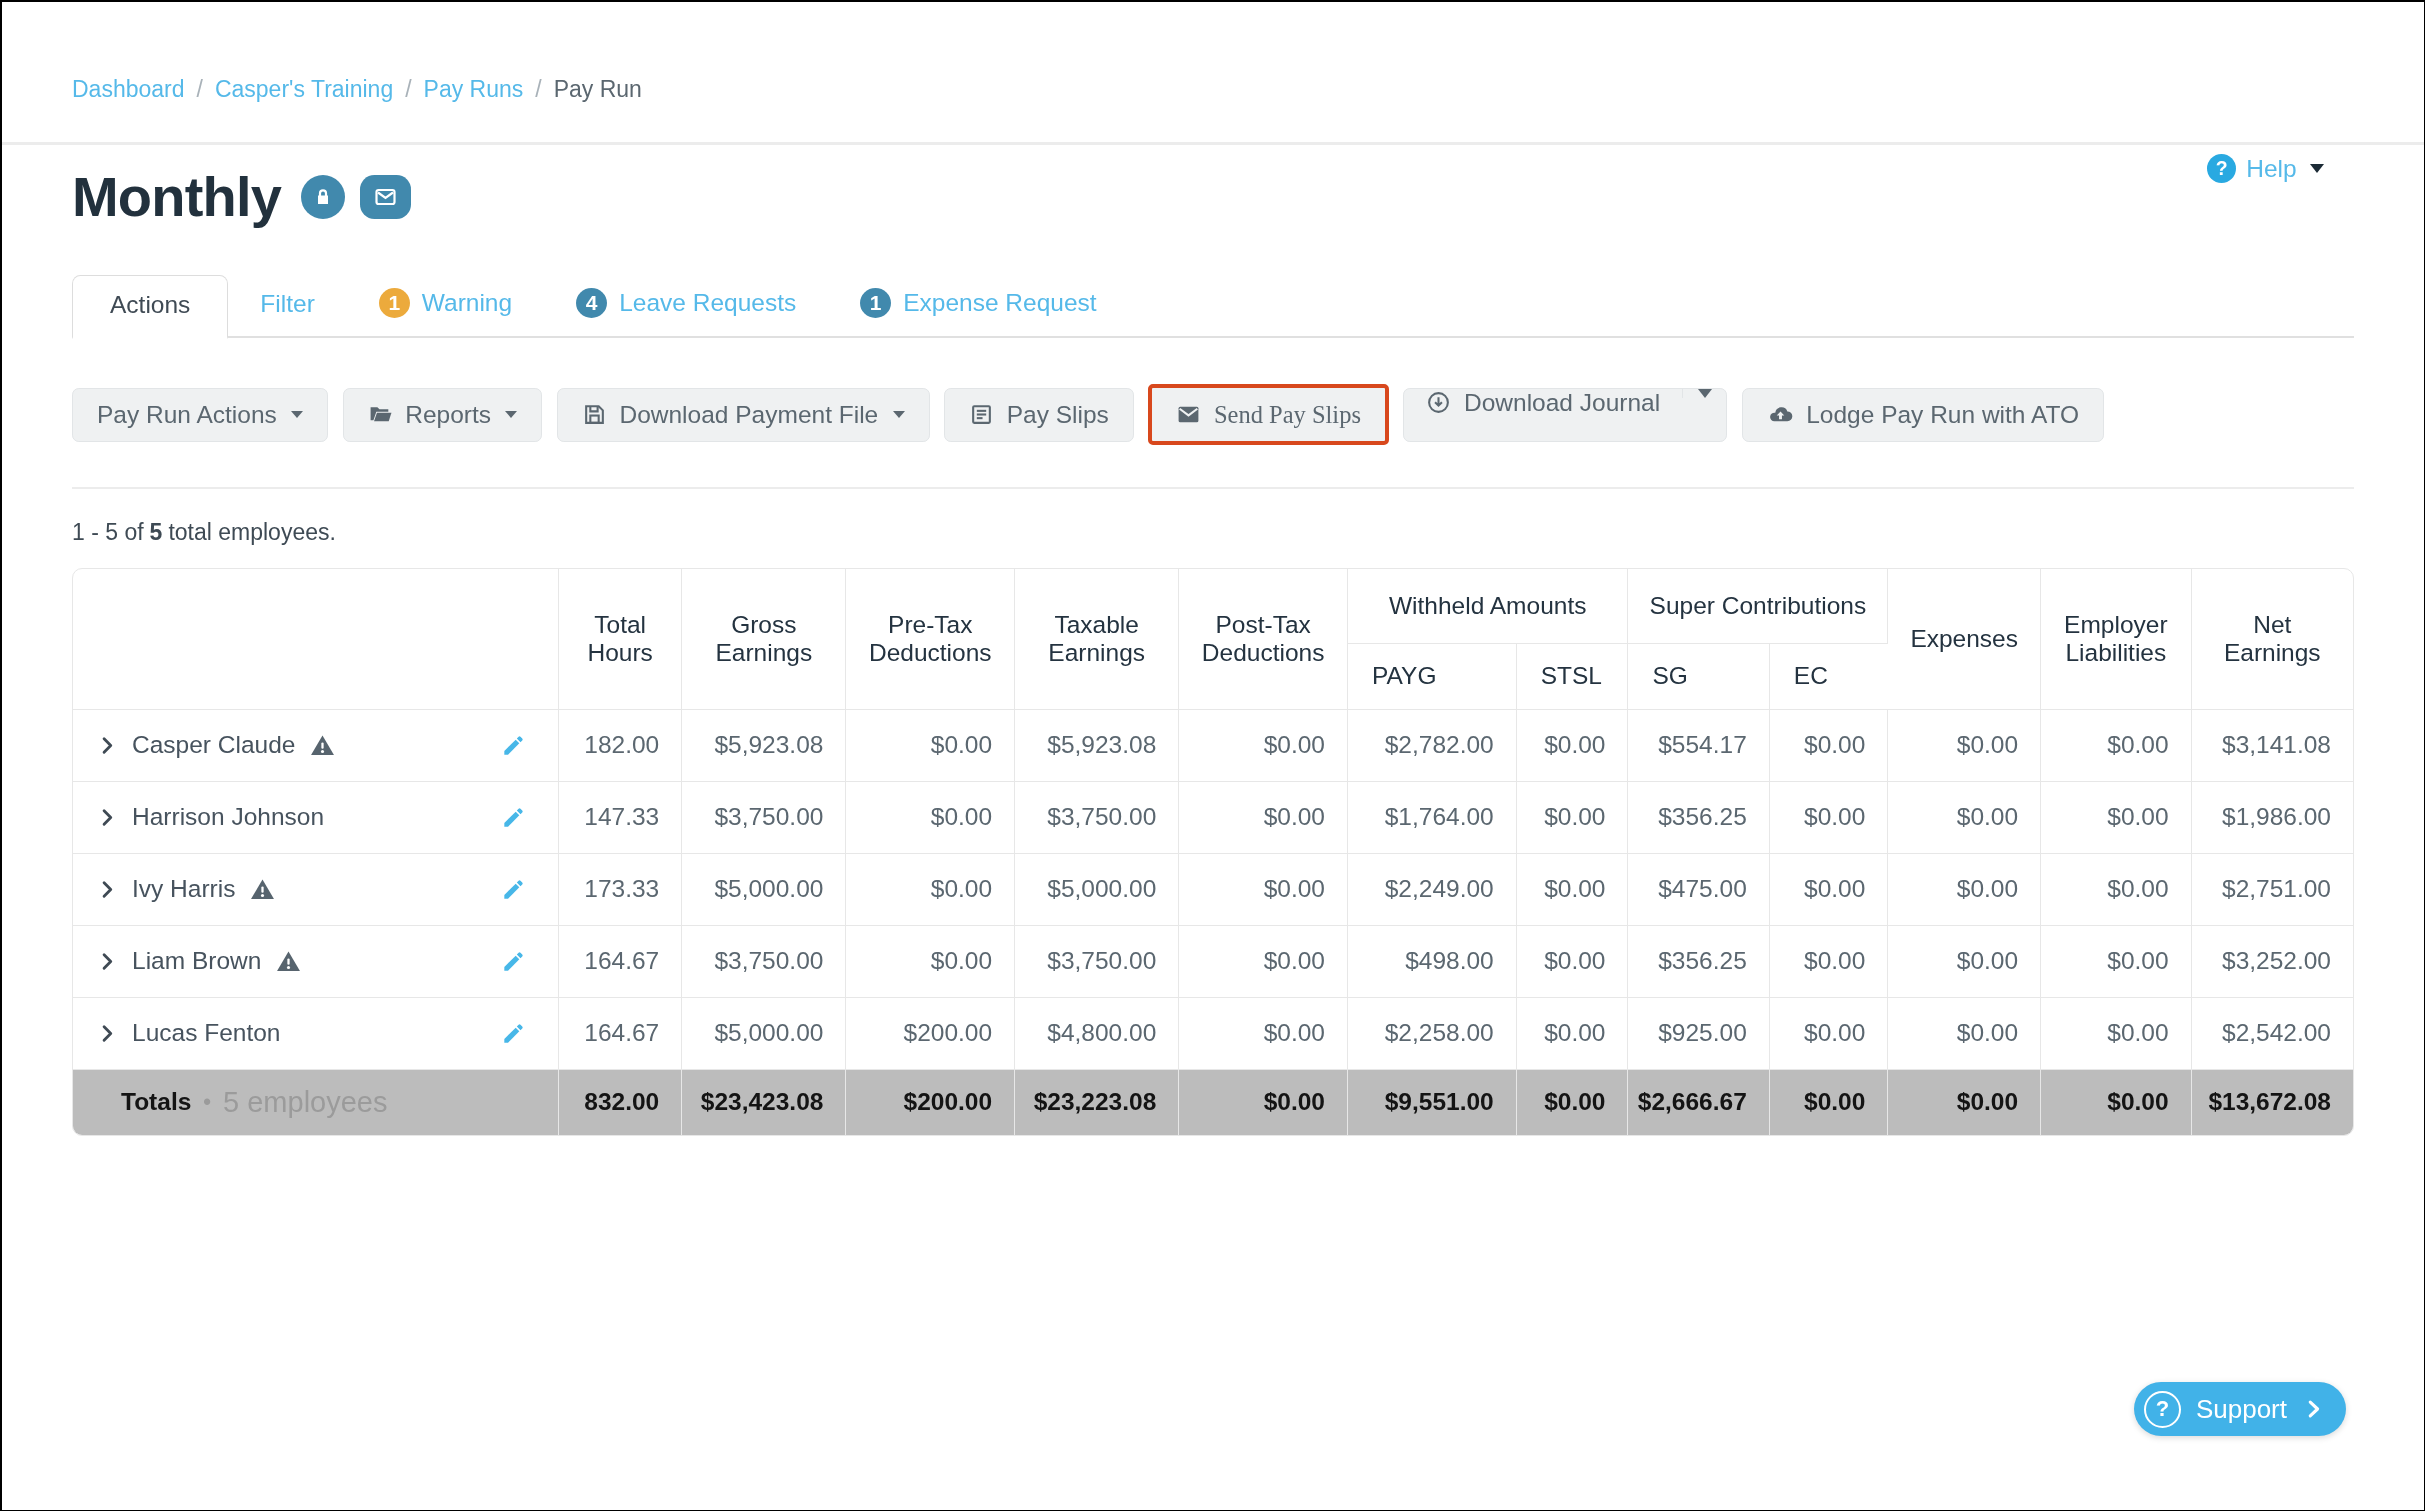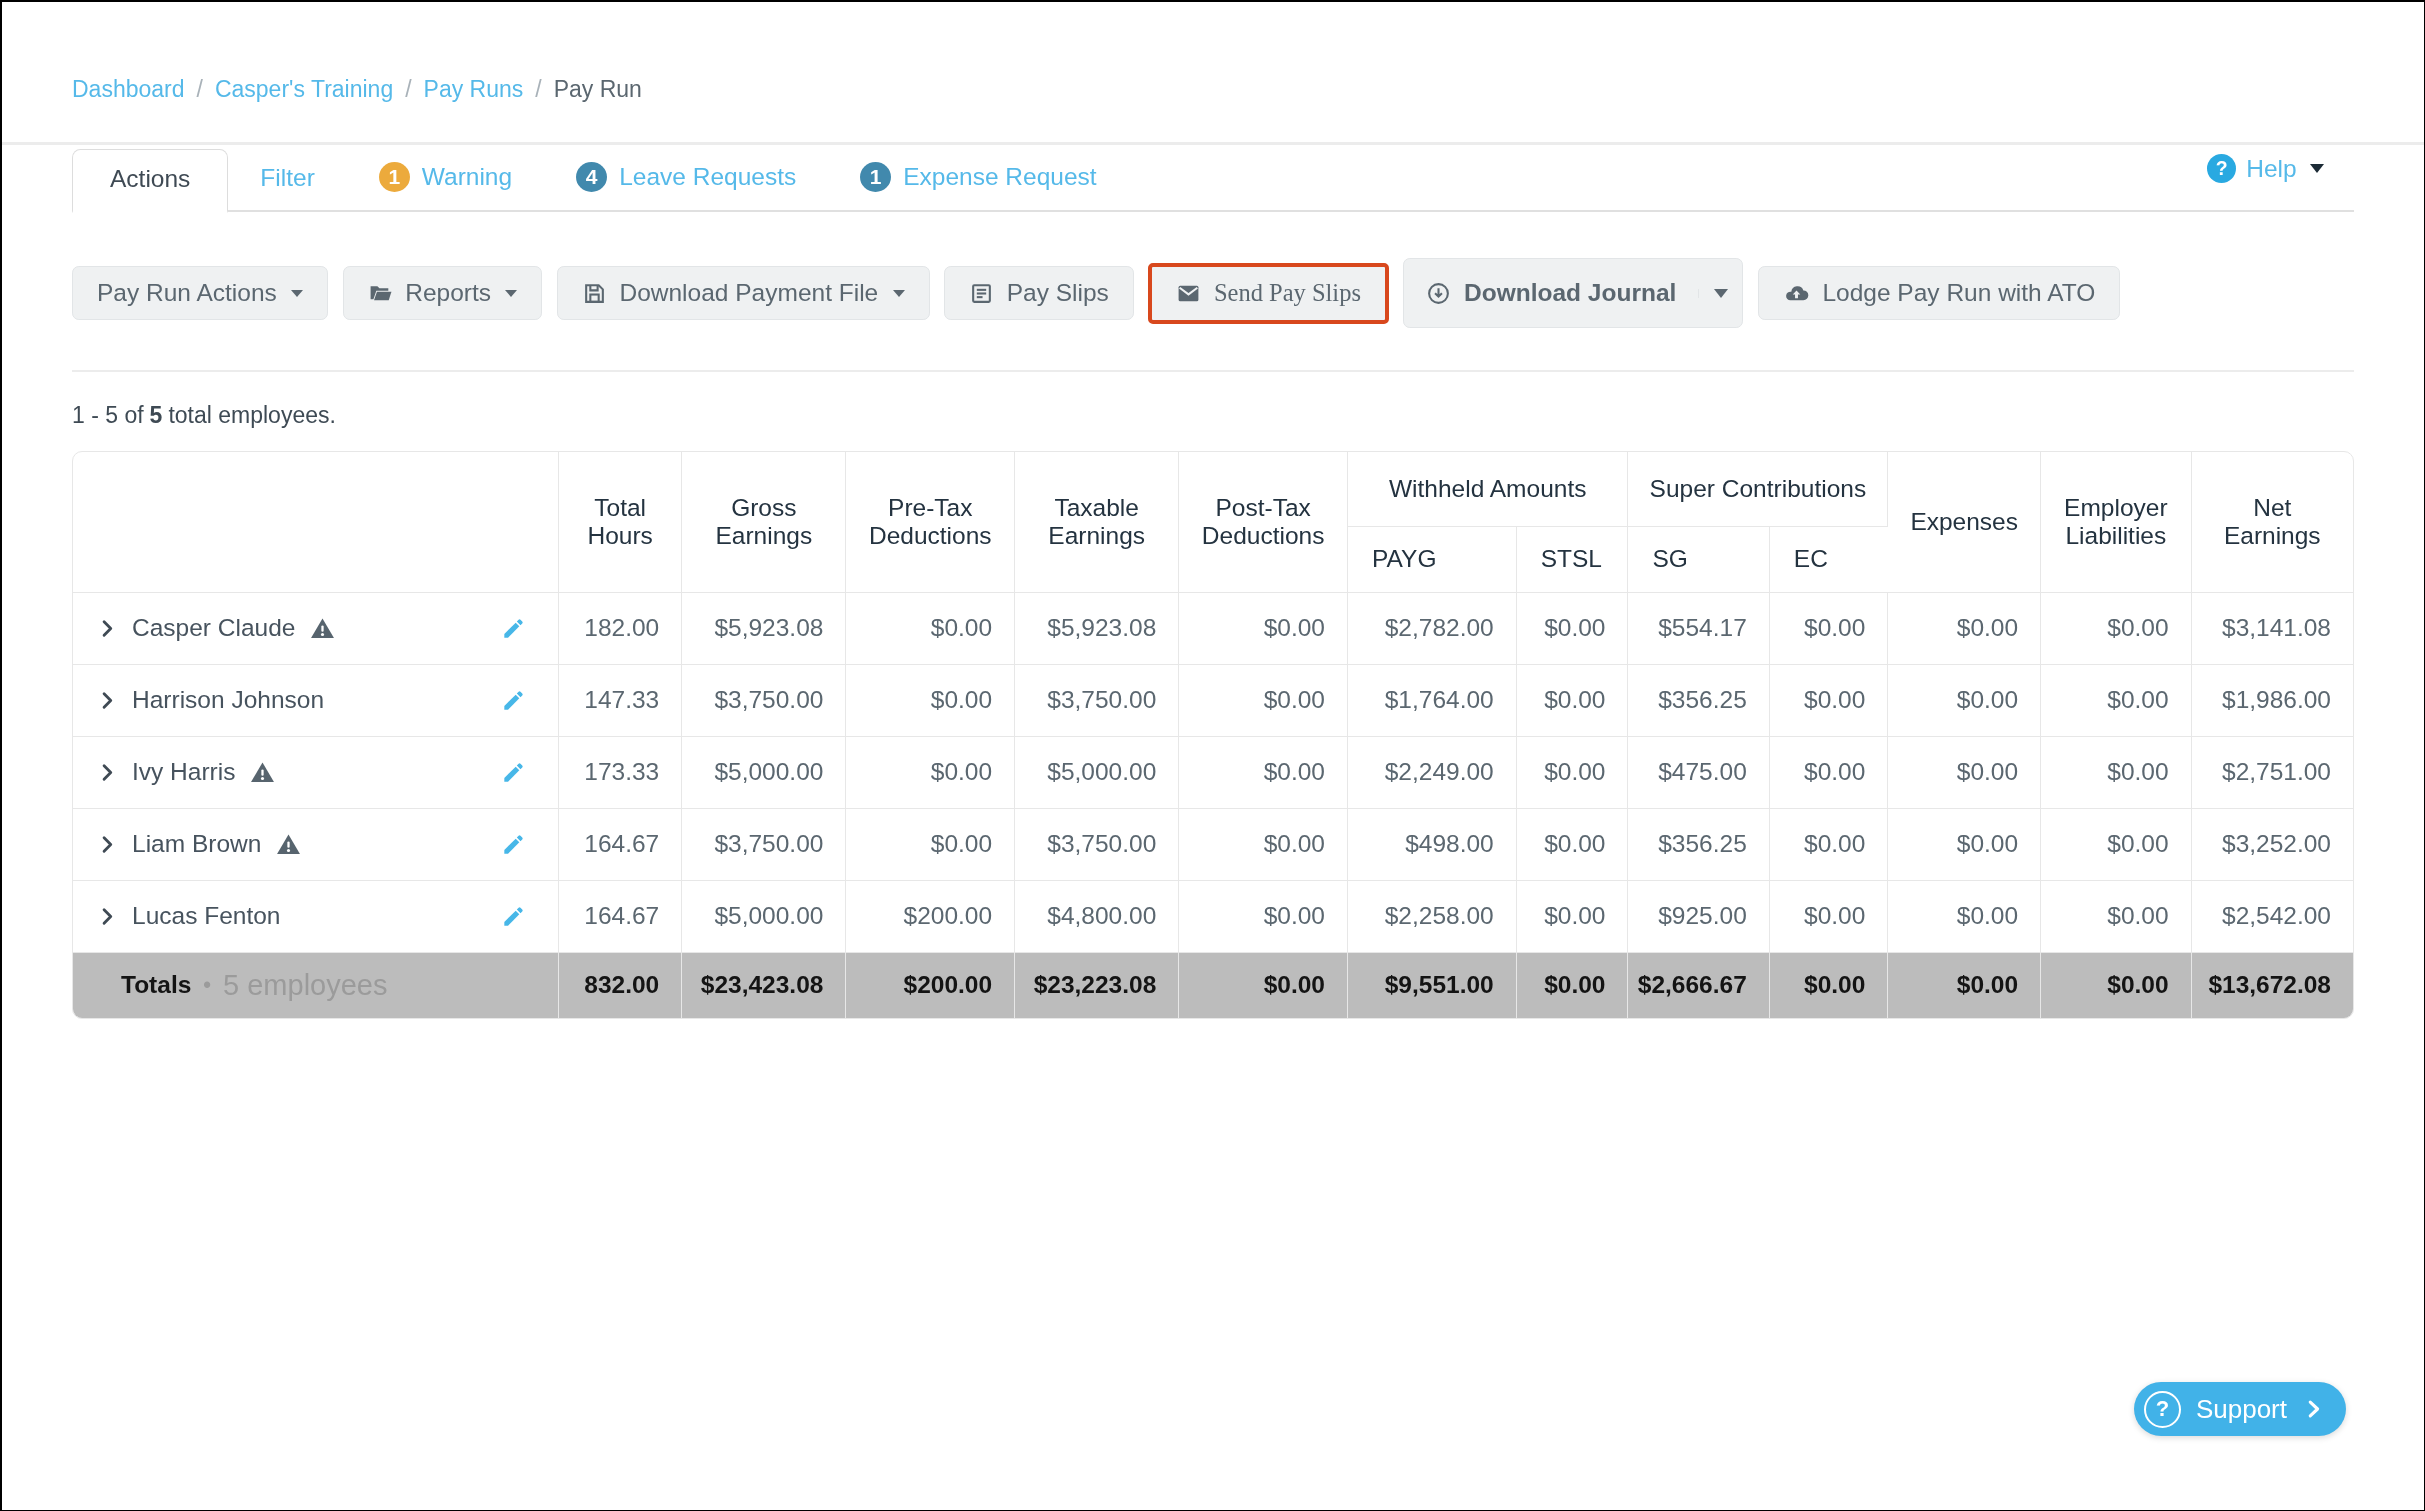--- a/index.html
+++ b/index.html
@@ -49,21 +49,21 @@
   .badge.warning{background:var(--amber);}
   .badge.info{background:var(--steel);}
 
   
   .toolbar{margin-top:46px; display:flex; align-items:center; gap:14.4px; padding-bottom:42px; border-bottom:2.5px solid var(--divider);}
   .btn{display:flex; align-items:center; gap:12.7px; height:54px; padding:0 24px; background:var(--btn-bg);
        border:1.7px solid var(--btn-border); border-radius:6.8px; font-size:24.5px; color:var(--btn-text); cursor:pointer; white-space:nowrap;}
   .btn .caret{border-left-width:6.8px; border-right-width:6.8px; border-top-width:7.6px; margin-left:1.7px;}
   .btn svg{flex:none;}
   .btn.highlighted{border:4.2px solid var(--red); height:61px; border-radius:5px;font-family:Liberation Serif, serif;}
-  .split{display:flex; align-items:center; border:1.7px solid var(--btn-border); border-radius:6.8px; background:var(--btn-bg); overflow:hidden; height:70px;font-weight:bold;}
+  .split{display:flex; align-items:flex-start; border:1.7px solid var(--btn-border); border-radius:6.8px; background:var(--btn-bg); overflow:hidden; height:54px;}
   .split .main{display:flex; align-items:center; gap:12.7px; padding:0 22px; font-size:24.5px; color:var(--btn-text); cursor:pointer;}
   .split .arrow{display:flex; align-items:center; justify-content:center; width:44px; border-left:1.7px solid var(--btn-border); cursor:pointer; color:var(--btn-text);}
 
   
   .count{margin-top:30px; font-size:23px; color:#3e4a54;}
   .count b{margin:0 6px;}
 
   
   .table-wrap{margin-top:22px; border:1.7px solid var(--tbl-border); border-radius:10px; overflow:hidden;}
   table{width:100%; border-collapse:collapse; table-layout:fixed;}
@@ -111,20 +111,35 @@
       <span class="crumb-sep">/</span>
       <span class="crumb-current">Pay Run</span>
     </div>
 
   <div class="help">
     <span class="help-q">?</span>
     <span class="help-label">Help</span>
     <span class="caret"></span>
   </div>
 
+  <div class="title-row">
+    <span class="page-title">Monthly</span>
+    <span class="circle-ico">
+      <svg width="24" height="24" viewBox="0 0 24 24">
+          <path d="M7 10.5h10V19H7z" fill="#fff"></path>
+          <path d="M9 11V8.3a3 3 0 0 1 6 0V11" fill="none" stroke="#fff" stroke-width="2.2"></path>
+        </svg>
+    </span>
+    <span class="pill-ico">
+      <svg width="27" height="24" viewBox="0 0 24 24">
+          <rect x="3" y="5" width="18" height="14" rx="2" fill="none" stroke="#fff" stroke-width="2.2"></rect>
+          <path d="M4.5 7.5l7.5 5.5 7.5-5.5" fill="none" stroke="#fff" stroke-width="2.2"></path>
+        </svg>
+    </span>
+  </div>
 
   <div class="tabs">
     <div class="tab active">
       <span>Actions</span>
     </div>
     <div class="tab">
       <span>Filter</span>
     </div>
     <div class="tab">
       <span class="badge warning">1</span>

